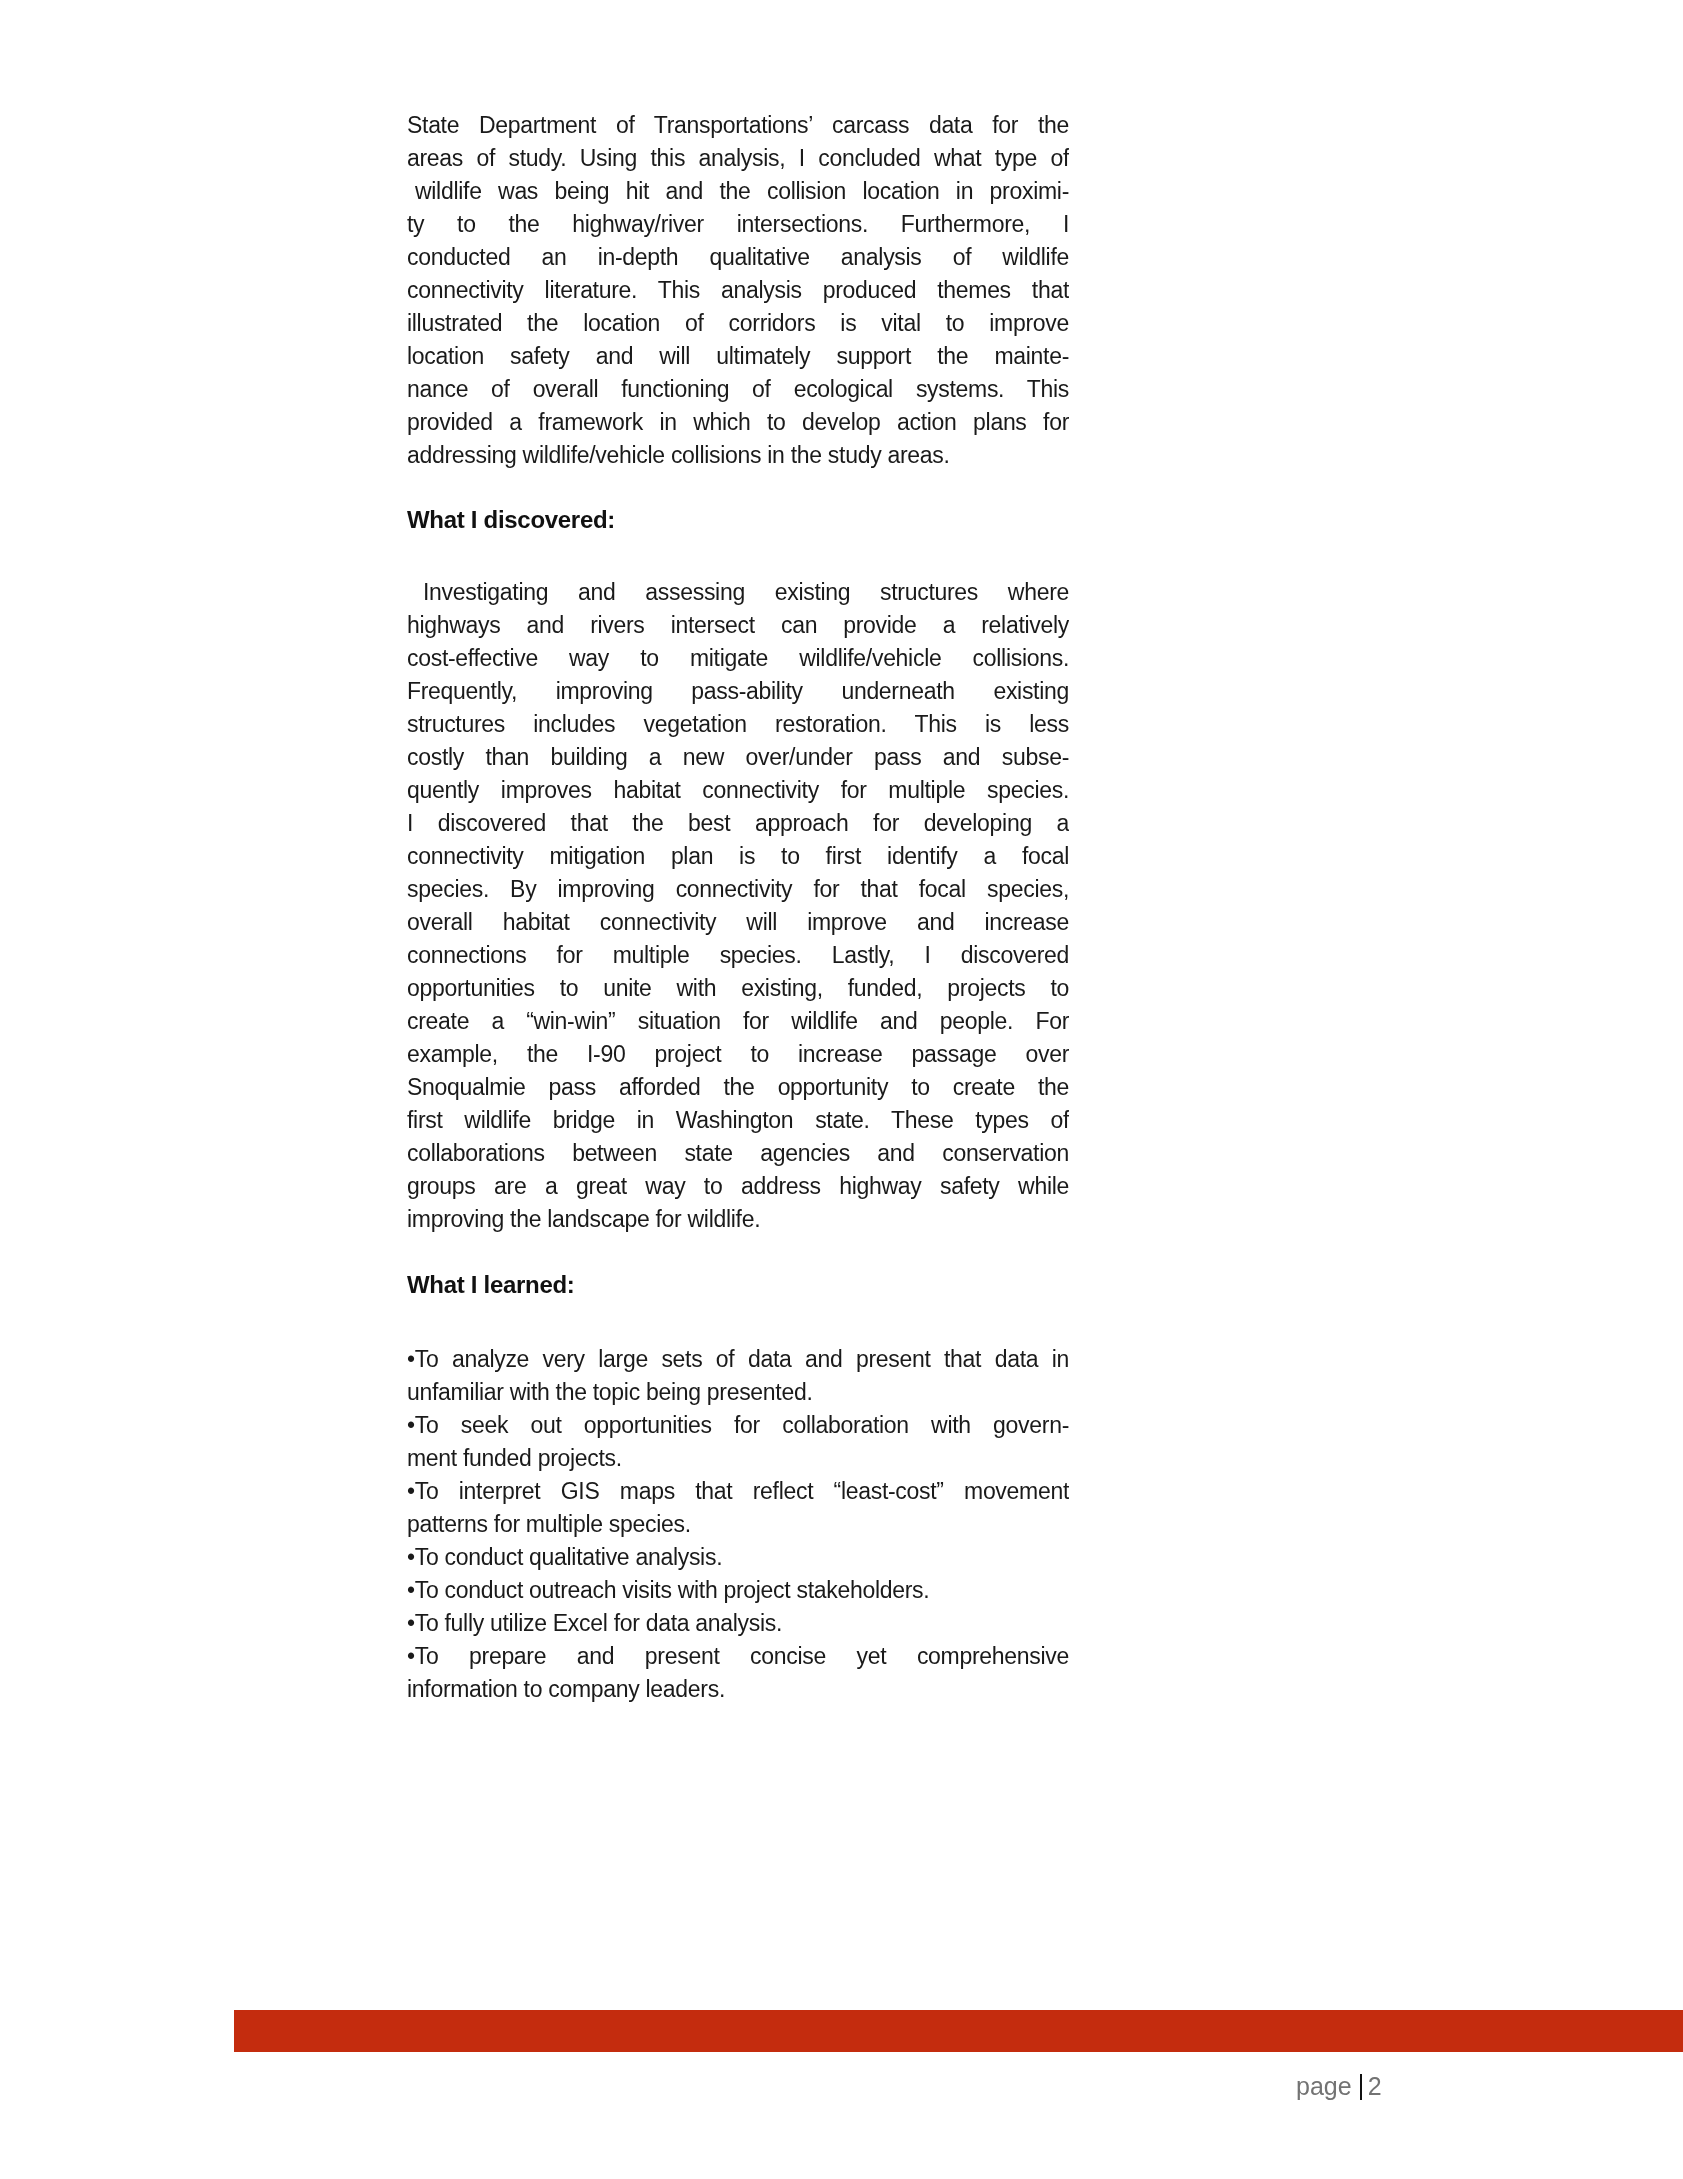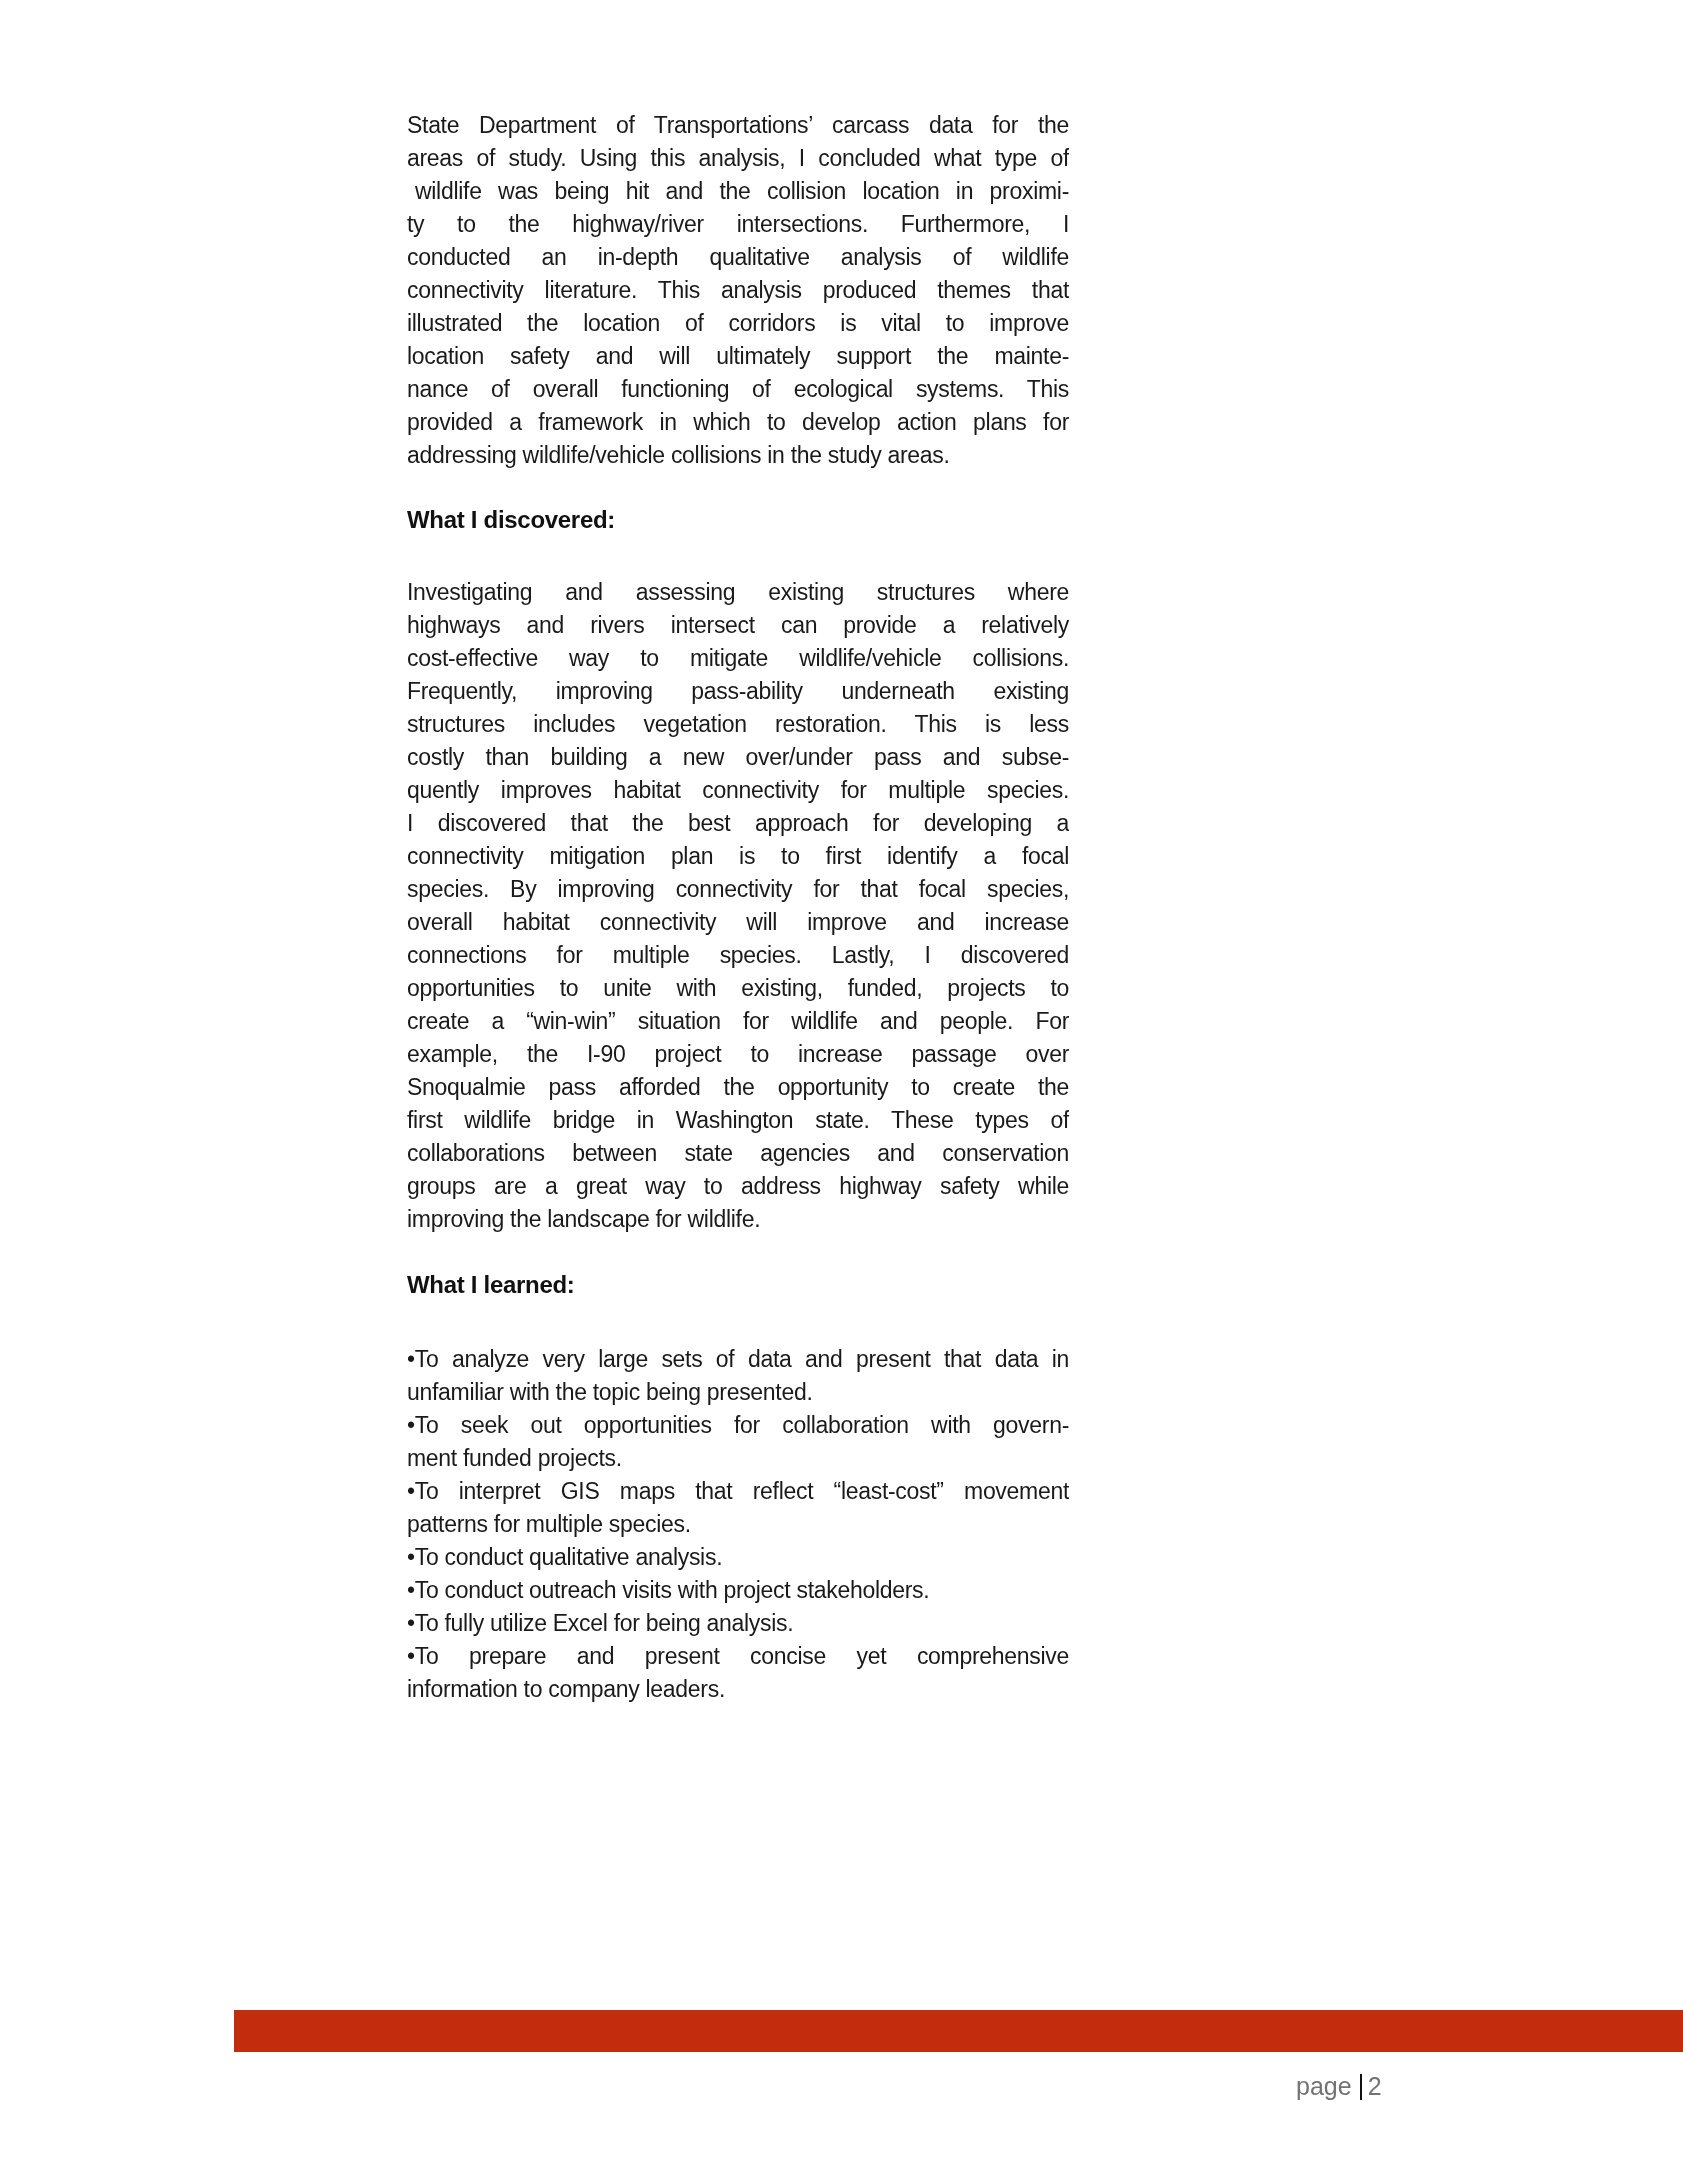--- a/index.html
+++ b/index.html
@@ -29,21 +29,21 @@
   <span class="line" style="white-space: normal; overflow: hidden;">illustrated the location of corridors is vital to improve</span>
   <span class="line" style="white-space: normal; overflow: hidden;">location safety and will ultimately support the mainte-</span>
   <span class="line" style="white-space: normal; overflow: hidden;">nance of overall functioning of ecological systems. This</span>
   <span class="line" style="white-space: normal; overflow: hidden;">provided a framework in which to develop action plans for</span>
   <span class="line last" style="white-space: normal; overflow: hidden;">addressing wildlife/vehicle collisions in the study areas.</span>
 </div>
 
 <h2 class="heading" style="top:505px; margin:0;">What I discovered:</h2>
 
 <div class="column" style="top:576px;">
-  <span class="line" style="white-space: normal; overflow: hidden;">Investigating and assessing existing structures where</span>
+  <span class="line" style="white-space: normal; overflow: hidden; margin-left: 16px;">Investigating and assessing existing structures where</span>
   <span class="line" style="white-space: normal; overflow: hidden;">highways and rivers intersect can provide a relatively</span>
   <span class="line" style="white-space: normal; overflow: hidden;">cost-effective way to mitigate wildlife/vehicle collisions.</span>
   <span class="line" style="white-space: normal; overflow: hidden;">Frequently, improving pass-ability underneath existing</span>
   <span class="line" style="white-space: normal; overflow: hidden;">structures includes vegetation restoration. This is less</span>
   <span class="line" style="white-space: normal; overflow: hidden;">costly than building a new over/under pass and subse-</span>
   <span class="line" style="white-space: normal; overflow: hidden;">quently improves habitat connectivity for multiple species.</span>
   <span class="line" style="white-space: normal; overflow: hidden;">I discovered that the best approach for developing a</span>
   <span class="line" style="white-space: normal; overflow: hidden;">connectivity mitigation plan is to first identify a focal</span>
   <span class="line" style="white-space: normal; overflow: hidden;">species. By improving connectivity for that focal species,</span>
   <span class="line" style="white-space: normal; overflow: hidden;">overall habitat connectivity will improve and  increase</span>
@@ -62,21 +62,21 @@
 
 <div class="column" style="top:1343px;">
   <span class="line" style="white-space: normal; overflow: hidden;">•To analyze very large sets of data and present that data in</span>
   <span class="line last" style="white-space: normal; overflow: hidden;">unfamiliar with the topic being presented.</span>
   <span class="line" style="white-space: normal; overflow: hidden;">•To seek out opportunities for collaboration with govern-</span>
   <span class="line last" style="white-space: normal; overflow: hidden;">ment funded projects.</span>
   <span class="line" style="white-space: normal; overflow: hidden;">•To interpret GIS maps that reflect “least-cost” movement</span>
   <span class="line last" style="white-space: normal; overflow: hidden;">patterns for multiple species.</span>
   <span class="line last" style="white-space: normal; overflow: hidden;">•To conduct qualitative analysis.</span>
   <span class="line last" style="white-space: normal; overflow: hidden;">•To conduct outreach visits with project stakeholders.</span>
-  <span class="line last" style="white-space: normal; overflow: hidden;">•To fully utilize Excel for being analysis.</span>
+  <span class="line last" style="white-space: normal; overflow: hidden;">•To fully utilize Excel for data analysis.</span>
   <span class="line" style="white-space: normal; overflow: hidden;">•To prepare and present concise yet comprehensive</span>
   <span class="line last" style="white-space: normal; overflow: hidden;">information to company leaders.</span>
 </div>
 
 <div class="redbar" style="background: rgb(196, 44, 14);"></div>
 
 <div class="footer">
   <span>page</span><span class="sep"></span><span>2</span>
 </div>
 

